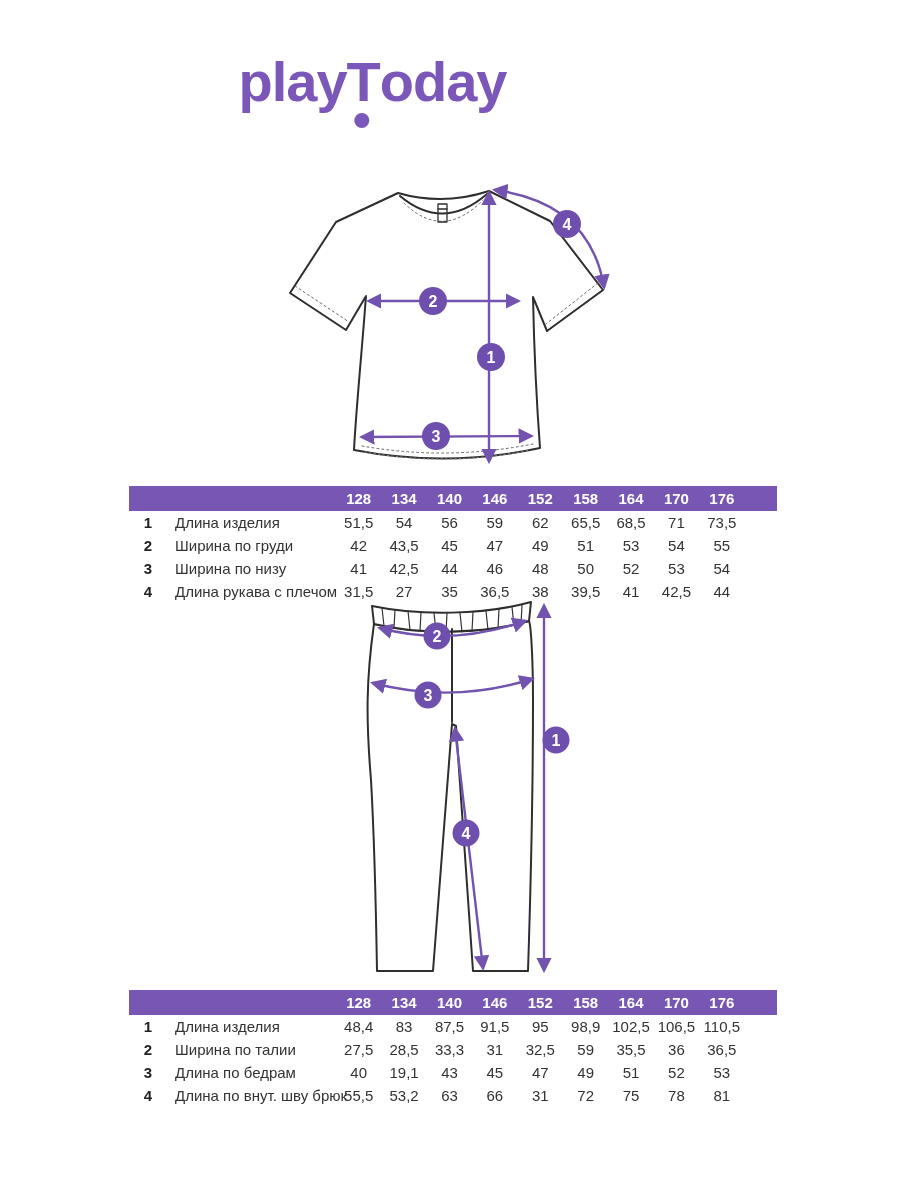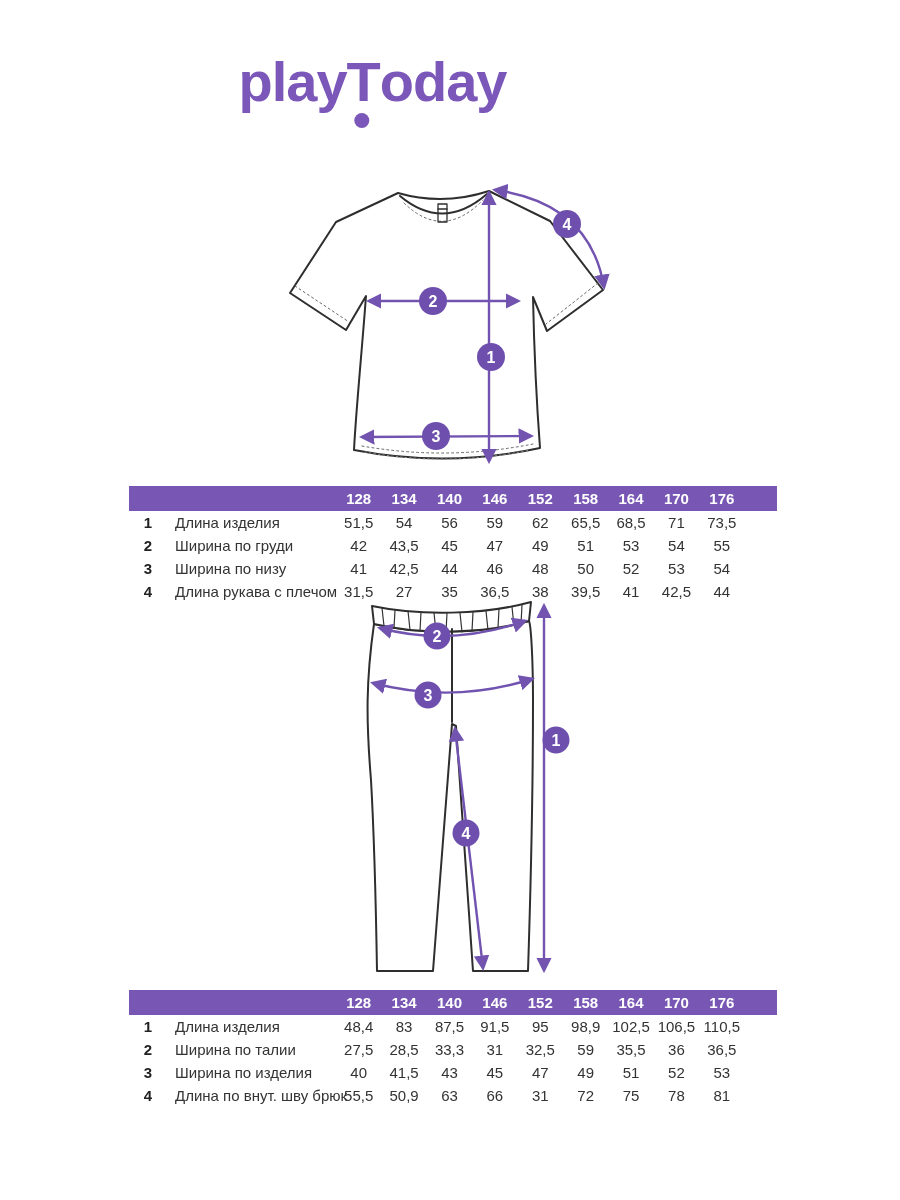--- a/index.html
+++ b/index.html
@@ -255,36 +255,36 @@
       <span class="val">33,3</span>
       <span class="val">31</span>
       <span class="val">32,5</span>
       <span class="val">59</span>
       <span class="val">35,5</span>
       <span class="val">36</span>
       <span class="val">36,5</span>
     </div>
     <div class="trow">
       <span class="rnum">3</span>
-      <span class="rlabel">Ширина по изделия</span>
+      <span class="rlabel">Длина по бедрам</span>
       <span class="val">40</span>
-      <span class="val">41,5</span>
+      <span class="val">19,1</span>
       <span class="val">43</span>
       <span class="val">45</span>
       <span class="val">47</span>
       <span class="val">49</span>
       <span class="val">51</span>
       <span class="val">52</span>
       <span class="val">53</span>
     </div>
     <div class="trow">
       <span class="rnum">4</span>
       <span class="rlabel">Длина по внут. шву брюк</span>
       <span class="val">55,5</span>
-      <span class="val">50,9</span>
+      <span class="val">53,2</span>
       <span class="val">63</span>
       <span class="val">66</span>
       <span class="val">31</span>
       <span class="val">72</span>
       <span class="val">75</span>
       <span class="val">78</span>
       <span class="val">81</span>
     </div>
   </div>
 

